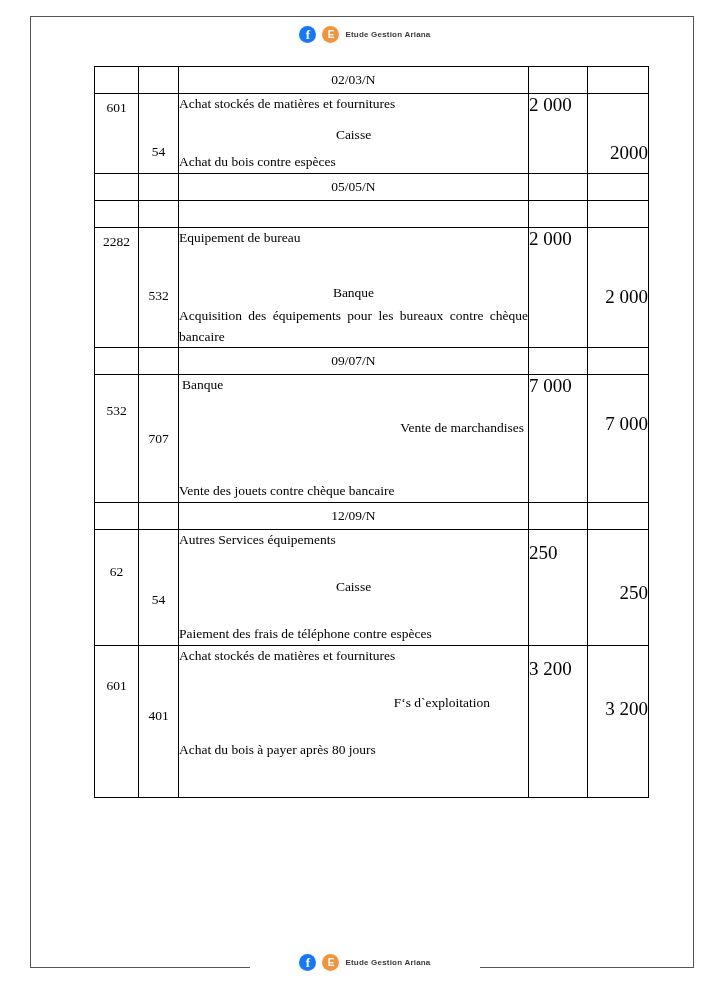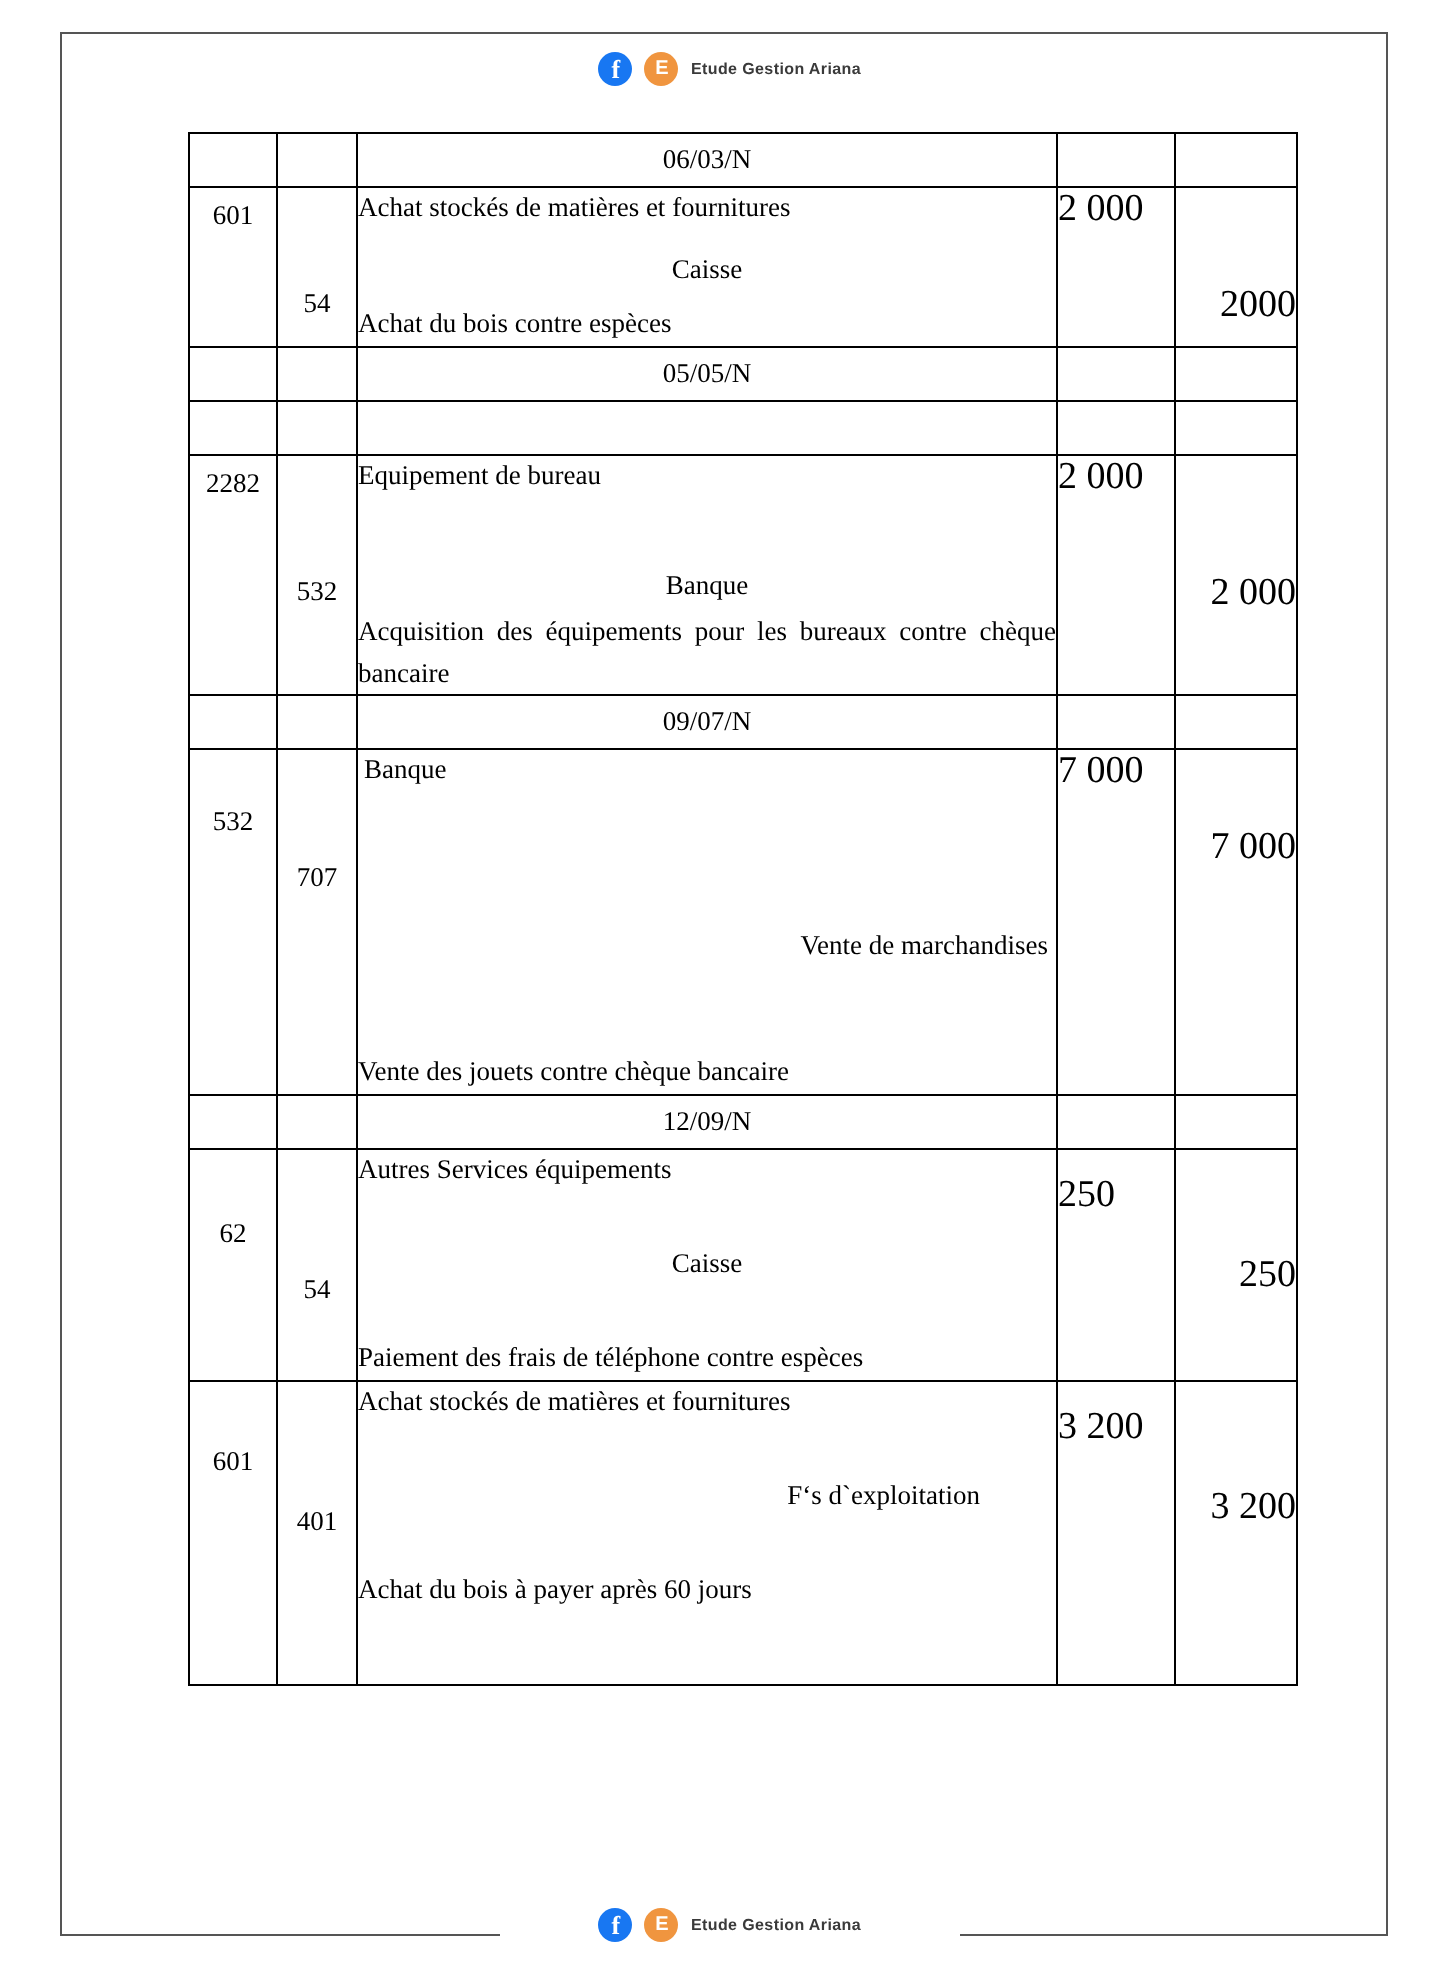--- a/index.html
+++ b/index.html
@@ -161,21 +161,21 @@
         <col class="c-acc2">
         <col class="c-lib">
         <col class="c-deb">
         <col class="c-cre">
     </colgroup>
     <tbody>
 
       <tr>
         <td class="blank-cell"></td>
         <td class="blank-cell"></td>
-        <td class="date-cell">06/03/N</td>
+        <td class="date-cell">02/03/N</td>
         <td class="blank-cell"></td>
         <td class="blank-cell"></td>
       </tr>
       <tr>
         <td class="acc" style="padding-top:6px;">601</td>
         <td class="acc" style="padding-top:50px;">54</td>
         <td class="lib">
           <div class="l1">Achat stockés de matières et fournitures</div>
           <div class="spacer"></div>
           <div class="l2 mid" style="text-align:center;padding-right:0;">Caisse</div>
@@ -218,21 +218,21 @@
         <td class="date-cell">09/07/N</td>
         <td class="blank-cell"></td>
         <td class="blank-cell"></td>
       </tr>
       <tr>
         <td class="acc" style="padding-top:28px;">532</td>
         <td class="acc" style="padding-top:56px;">707</td>
         <td class="lib">
           <div class="l1" style="padding-left:3px;">Banque</div>
           <div class="spacer" style="height:22px;"></div>
-          <div class="l2" style="text-align:right;padding-right:4px;margin-top:45px;">Vente de marchandises</div>
+          <div class="l2" style="text-align:right;padding-right:4px;">Vente de marchandises</div>
           <div class="l3" style="margin-top:42px;">Vente des jouets contre chèque bancaire</div>
         </td>
         <td class="amt deb">7 000</td>
         <td class="amt cre" style="padding-top:38px;">7 000</td>
       </tr>
 
       <tr>
         <td class="blank-cell"></td>
         <td class="blank-cell"></td>
         <td class="date-cell">12/09/N</td>
@@ -252,21 +252,21 @@
         <td class="amt cre" style="padding-top:52px;">250</td>
       </tr>
 
       <tr>
         <td class="acc" style="padding-top:32px;">601</td>
         <td class="acc" style="padding-top:62px;">401</td>
         <td class="lib" style="padding-bottom:36px;">
           <div class="l1">Achat stockés de matières et fournitures</div>
           <div class="spacer" style="height:26px;"></div>
           <div class="l2" style="text-align:right;padding-right:38px;">Fʻs d`exploitation</div>
-          <div class="l3" style="margin-top:26px;">Achat du bois à payer après 60 jours</div>
+          <div class="l3" style="margin-top:26px;">Achat du bois à payer après 80 jours</div>
         </td>
         <td class="amt deb" style="padding-top:12px;">3 200</td>
         <td class="amt cre" style="padding-top:52px;">3 200</td>
       </tr>
 
     </tbody>
   </table>
 
   <div class="brand-band-footer">
     <span class="fb-icon">f</span>

